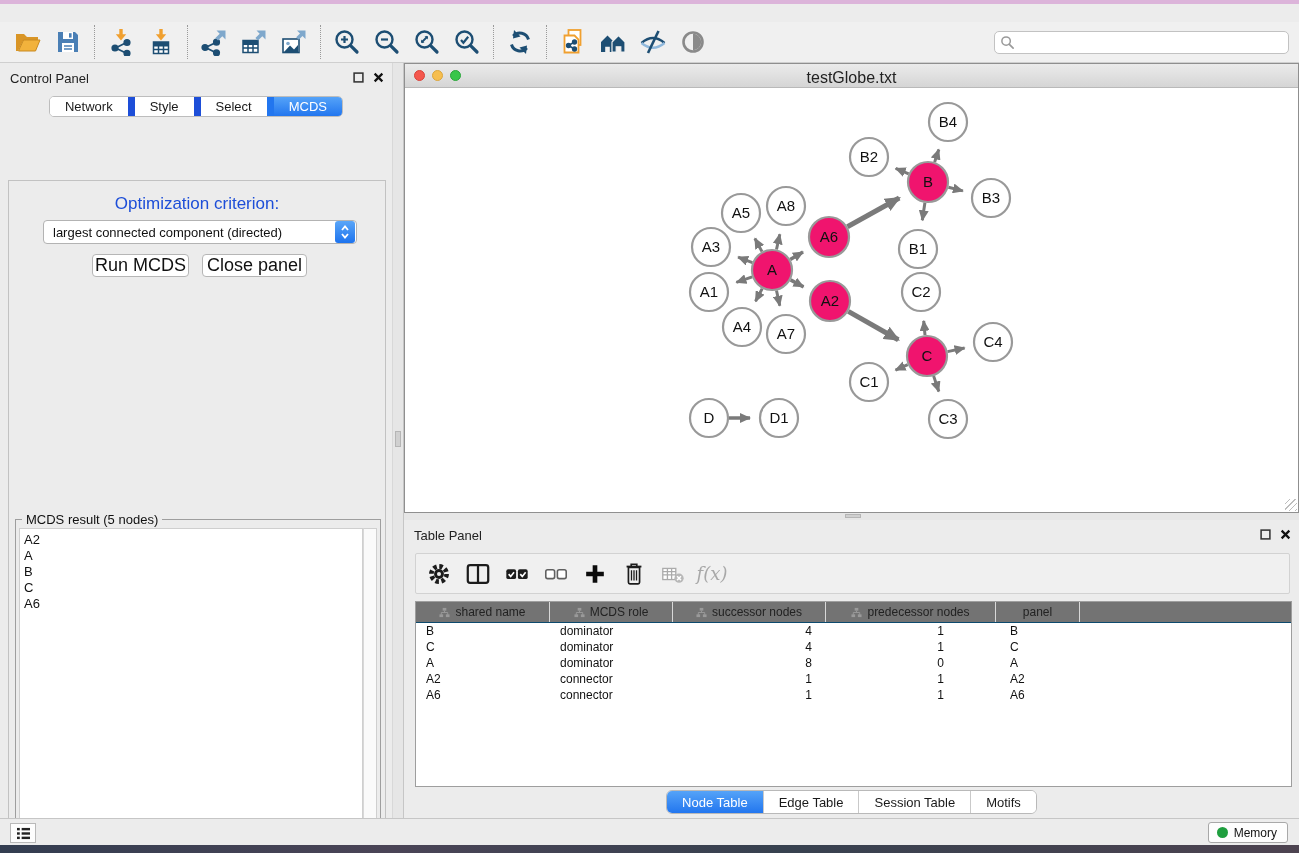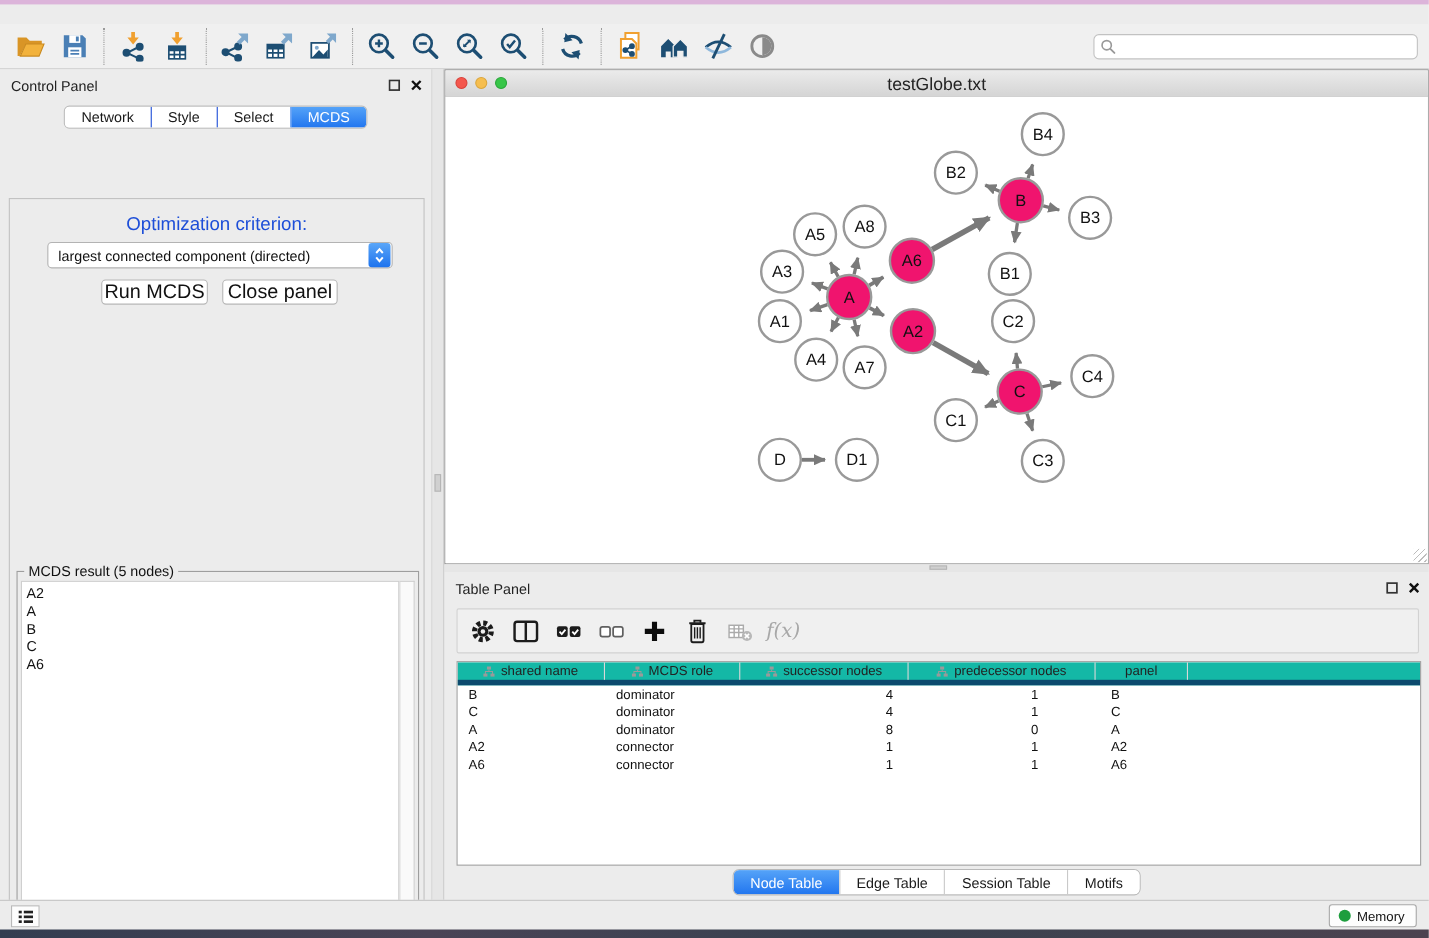--- a/index.html
+++ b/index.html
@@ -31,21 +31,21 @@
                   padding-left:26px; font-size:12px; outline:none; font-family:"Liberation Sans",sans-serif; }
 
   
   .control-panel { position:absolute; left:0; top:63px; width:392px; height:755px; background:#ececec; }
   .panel-head { position:relative; height:28px; }
   .panel-title { position:absolute; left:10px; top:8px; font-size:13px; color:#222; }
   .panel-icons { position:absolute; right:8px; top:9px; display:flex; gap:9px; }
   .panel-icons svg { width:11px; height:11px; }
   .seg-row { position:absolute; left:0; top:33px; width:100%; display:flex; justify-content:center; }
   .seg { display:flex; border:1px solid #bdbdbd; border-radius:5px; overflow:hidden; background:#fff; height:21px; }
-  .seg-tab { padding:0 15px; font-size:13px; line-height:20px; color:#1a1a1a; border-left:1px solid #1d4ed8; background:#fff; cursor:default; }
+  .seg-tab { padding:0 15px; font-size:13px; line-height:20px; color:#1a1a1a; border-left:7px solid #1d4ed8; background:#fff; cursor:default; }
   .seg-tab:first-child { border-left:none; }
   .seg-tab.selected { background:linear-gradient(#55a3f8,#2276ef); color:#fff; border-left-color:#2276ef; }
   .cp-box { position:absolute; left:8px; top:117px; width:378px; height:691px;
             border:1px solid #c2c2c2; background:#ececec; }
   .opt-label { position:absolute; left:0; top:13px; width:100%; text-align:center; font-size:17px; color:#1d4ed8; }
   .dropdown { position:absolute; left:34px; top:39px; width:314px; height:24px; background:#fff;
               border:1px solid #b3b3b3; border-radius:4px; display:flex; align-items:center; }
   .dropdown-text { flex:1; font-size:13px; padding-left:9px; color:#111; white-space:nowrap; }
   .dropdown-stepper { width:20px; height:22px; margin-right:1px; border-radius:3px;
                       background:linear-gradient(#5aa6f8,#1d73ee); display:flex; align-items:center; justify-content:center; }
@@ -87,21 +87,21 @@
   
   .table-panel { position:absolute; left:0; top:457px; width:895px; height:298px; background:#ececec; }
   .tp-toolbar { position:absolute; left:11px; top:33px; right:9px; height:41px; background:#f0f0f0;
                 border:1px solid #d2d2d2; border-radius:2px; display:flex; align-items:center; padding-left:8px; gap:9px; }
   .tp-btn { width:30px; height:32px; display:inline-flex; align-items:center; justify-content:center; cursor:default; }
   .tp-btn svg { width:26px; height:26px; }
   .fx { font-family:"DejaVu Serif", serif; font-style:italic; font-size:18px; color:#a8a8a8; }
   .data-table { position:absolute; left:11px; top:81px; right:7px; height:186px; background:#fff;
                 border:1px solid #9e9e9e; overflow:hidden; }
   .t-head { display:grid; grid-template-columns:134px 123px 153px 170px 84px 1fr; height:21px;
-            background:#14b8a6; border-bottom:5px solid #0c4a6e; }
+            background:#737373; border-bottom:1px solid #0c4a6e; }
   .t-hcell { display:flex; align-items:center; justify-content:center; gap:5px; font-size:12px; color:#222;
              border-right:1px solid #d8d8d8; overflow:hidden; }
   .t-hcell:last-child { border-right:none; }
   .t-hcell svg { width:11px; height:11px; flex:0 0 auto; }
   .t-row { display:grid; grid-template-columns:134px 123px 153px 170px 84px 1fr; height:16px; font-size:12px; }
   .t-cell { line-height:16px; white-space:nowrap; overflow:hidden; }
   .t-cell.c0 { padding-left:10px; }
   .t-cell.c1 { padding-left:10px; }
   .t-cell.c2 { text-align:right; padding-right:14px; }
   .t-cell.c3 { text-align:right; padding-right:52px; }

